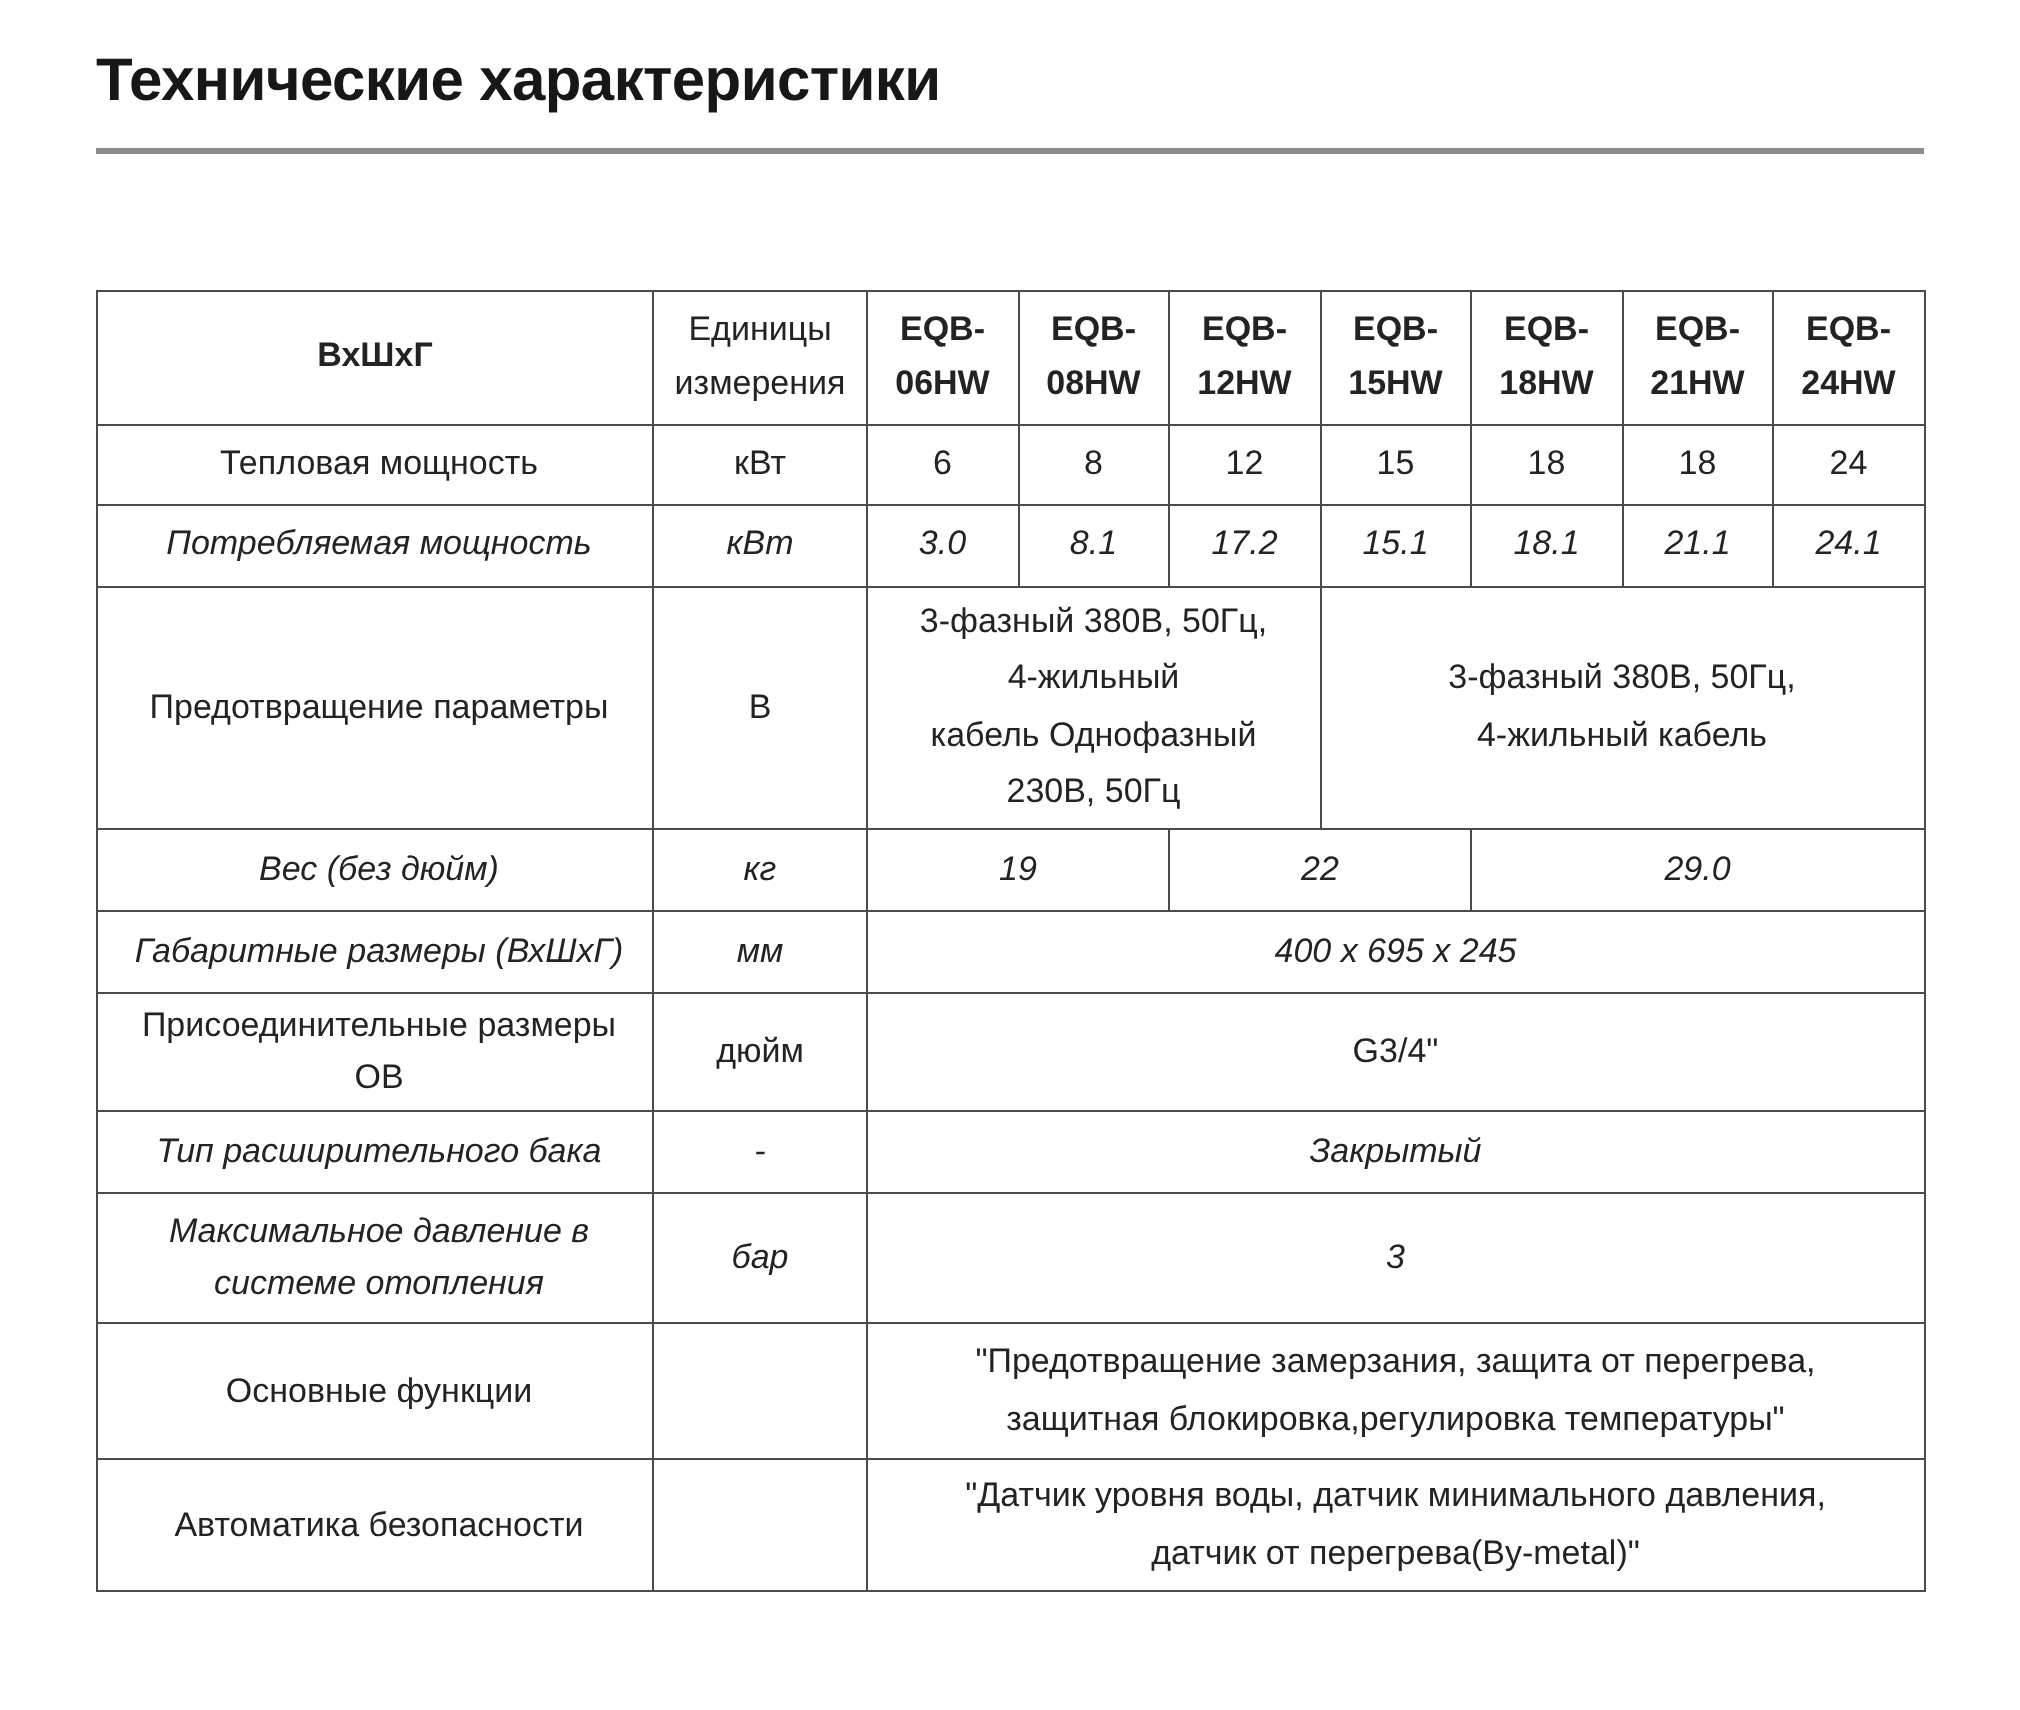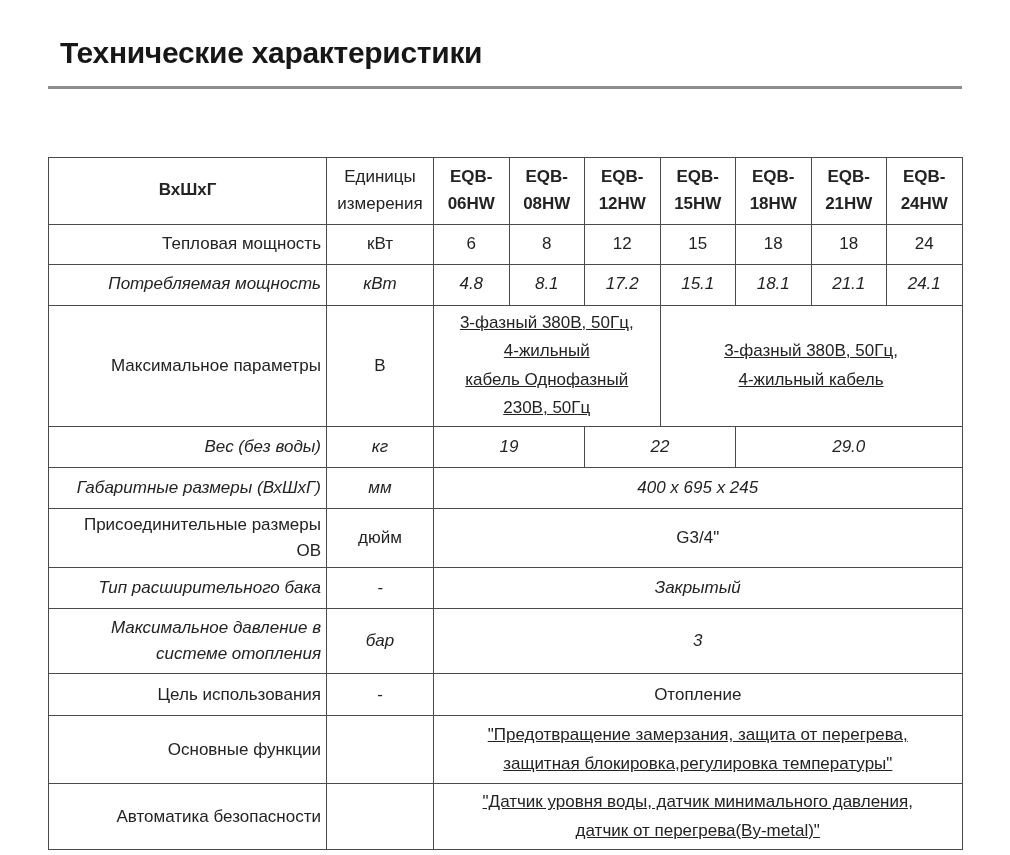--- a/index.html
+++ b/index.html
@@ -12,21 +12,21 @@
     color: #232323;
   }
   .page { padding: 24px 48px 0 48px; }
 
   .title {
     font-size: 30px;
     font-weight: 700;
     color: #171717;
     letter-spacing: -0.3px;
     line-height: 1.12;
-    margin: 12px;
+    margin: 0;
   }
   .rule {
     width: 914px;
     height: 3px;
     background: #8d8d8d;
     margin-top: 16px;
   }
 
   table.spec {
     margin-top: 68px;
@@ -40,22 +40,22 @@
     font-weight: 400;
     color: #232323;
     text-align: center;
     vertical-align: middle;
     padding: 3px 5px;
     white-space: pre-line;
     line-height: 1.55;
     overflow: hidden;
   }
   .spec th.bold { font-weight: 700; }
-  .spec td.lbl { text-align: right; padding-left: 9px; }
-  .spec td.lh-tall { line-height: 1.68; text-decoration: underline; }
+  .spec td.lbl { text-align: center; padding-left: 9px; }
+  .spec td.lh-tall { line-height: 1.68; }
 
   tr.rh   { height: 67px; }
   tr.r40  { height: 40px; }
   tr.r41  { height: 41px; font-style: italic; }
   tr.r116 { height: 116px; }
   tr.r65  { height: 65px; font-style: italic; }
   tr.r42  { height: 42px; }
   tr.r68  { height: 68px; }
   tr.r66  { height: 66px; }
 </style>
@@ -99,40 +99,40 @@
         <td>8</td>
         <td>12</td>
         <td>15</td>
         <td>18</td>
         <td>18</td>
         <td>24</td>
       </tr>
       <tr class="r41">
         <td class="lbl">Потребляемая мощность</td>
         <td>кВт</td>
-        <td>4.8</td>
+        <td>3.0</td>
         <td>8.1</td>
         <td>17.2</td>
         <td>15.1</td>
         <td>18.1</td>
         <td>21.1</td>
         <td>24.1</td>
       </tr>
       <tr class="r116">
-        <td class="lbl">Максимальное параметры</td>
+        <td class="lbl">Предотвращение параметры</td>
         <td>В</td>
         <td colspan="3" class="lh-tall">3-фазный 380В, 50Гц,
 4-жильный
 кабель Однофазный
 230В, 50Гц</td>
         <td colspan="4" class="lh-tall">3-фазный 380В, 50Гц,
 4-жильный кабель</td>
       </tr>
       <tr class="r41">
-        <td class="lbl">Вес (без воды)</td>
+        <td class="lbl">Вес (без дюйм)</td>
         <td>кг</td>
         <td colspan="2">19</td>
         <td colspan="2">22</td>
         <td colspan="3">29.0</td>
       </tr>
       <tr class="r41">
         <td class="lbl">Габаритные размеры (ВхШхГ)</td>
         <td>мм</td>
         <td colspan="7">400 x 695 x 245</td>
       </tr>
@@ -145,25 +145,20 @@
         <td class="lbl">Тип расширительного бака</td>
         <td>-</td>
         <td colspan="7">Закрытый</td>
       </tr>
       <tr class="r65">
         <td class="lbl">Максимальное давление в
 системе отопления</td>
         <td>бар</td>
         <td colspan="7">3</td>
       </tr>
-      <tr class="r42">
-        <td class="lbl">Цель использования</td>
-        <td>-</td>
-        <td colspan="7">Отопление</td>
-      </tr>
       <tr class="r68">
         <td class="lbl">Основные функции</td>
         <td></td>
         <td colspan="7" class="lh-tall">"Предотвращение замерзания, защита от перегрева,
 защитная блокировка,регулировка температуры"</td>
       </tr>
       <tr class="r66">
         <td class="lbl">Автоматика безопасности</td>
         <td></td>
         <td colspan="7" class="lh-tall">"Датчик уровня воды, датчик минимального давления,

